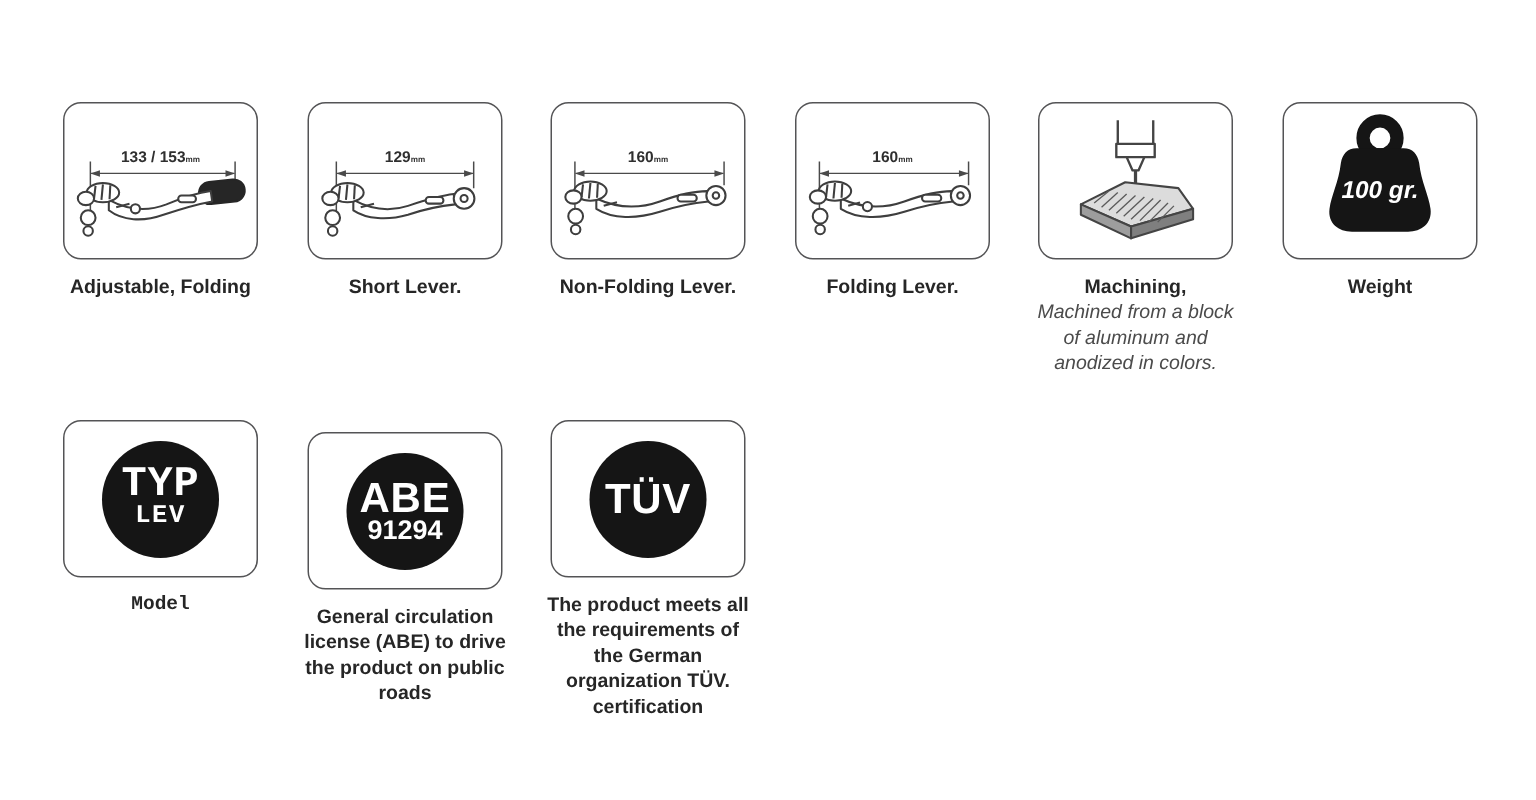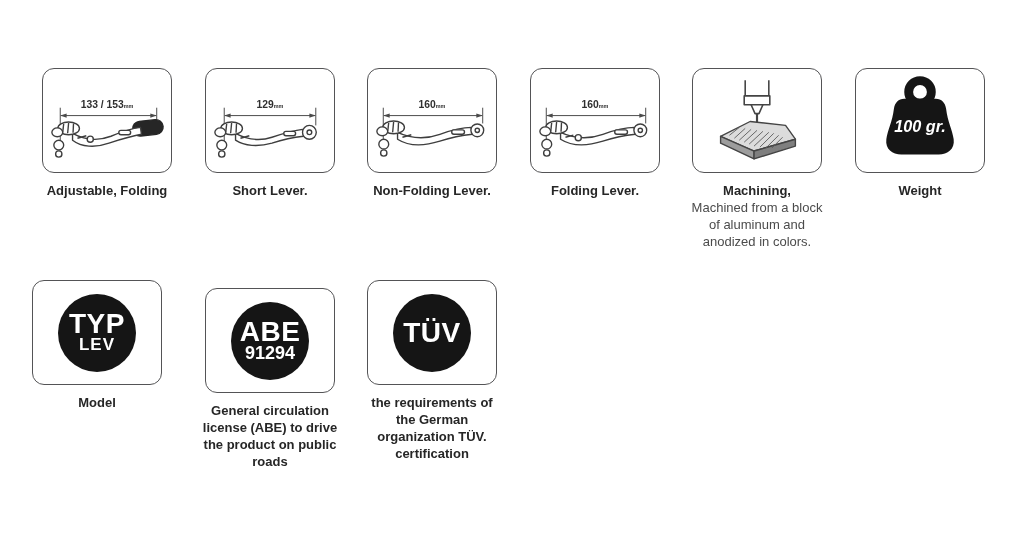--- a/index.html
+++ b/index.html
@@ -10,21 +10,21 @@
     width:130px; height:105px; box-sizing:border-box;
     border:1.4px solid #545456; border-radius:12px; background:#fff;
     display:flex; align-items:center; justify-content:center;
   }
   .card svg { width:127px; height:102px; display:block; }
   .label {
     position:relative; width:176px; margin-left:-23px; margin-top:9px;
     text-align:center; font-size:13px; line-height:17px; font-weight:700; color:#262626;
   }
   .lline { display:block; }
-  .lline.sub { font-weight:400; color:#4b4b4b; }
+  .lline.sub { font-weight:400; color:#4b4b4b;font-style:italic; }
   .dim-text { font-size:10.5px; font-weight:600; fill:#2f2f2f; font-family:"Liberation Sans", sans-serif; }
   .dim-unit { font-size:5.5px; font-weight:600; }
   .badge-circle {
     width:78px; height:78px; border-radius:50%; background:#151515; color:#fff;
     display:flex; flex-direction:column; align-items:center; justify-content:center;
     font-weight:700; user-select:none;
   }
   .badge-top    { font-size:28px; line-height:25px; letter-spacing:0.5px; }
   .badge-bottom { font-size:17px; line-height:18px; letter-spacing:1px; }
   .badge-bottom.num { font-size:18px; letter-spacing:0; }
@@ -208,21 +208,21 @@
           <path d="M48,29 L80,29 C86,29 89.5,33 90.5,39 C92,52 97,61 98.2,70 C99.5,80 92,85.5 83,85.5 L45,85.5 C36,85.5 28.5,80 29.8,70 C31,61 36,52 37.5,39 C38.5,33 42,29 48,29 Z" fill="#151515"></path>
           <text class="kb-text" x="64" y="63" text-anchor="middle">100 gr.</text>
         </g>
       </svg>
     </div>
     <div class="label">
       <span class="lline">Weight</span>
     </div>
   </div>
 
-  <div class="cell" style="left:32px; top:280px;">
+  <div class="cell" style="left:42px; top:280px;font-family:Liberation Mono, monospace;">
     <div class="card">
       <div class="badge-circle">
         <span class="badge-top">TYP</span>
         <span class="badge-bottom">LEV</span>
       </div>
     </div>
     <div class="label">
       <span class="lline">Model</span>
     </div>
   </div>
@@ -242,20 +242,21 @@
     </div>
   </div>
 
   <div class="cell" style="left:367px; top:280px;">
     <div class="card">
       <div class="badge-circle">
         <span class="badge-top">TÜV</span>
       </div>
     </div>
     <div class="label">
+      <span class="lline">The product meets all</span>
       <span class="lline">the requirements of</span>
       <span class="lline">the German</span>
       <span class="lline">organization TÜV.</span>
       <span class="lline">certification</span>
     </div>
   </div>
 
 </div>
 
 </body></html>

